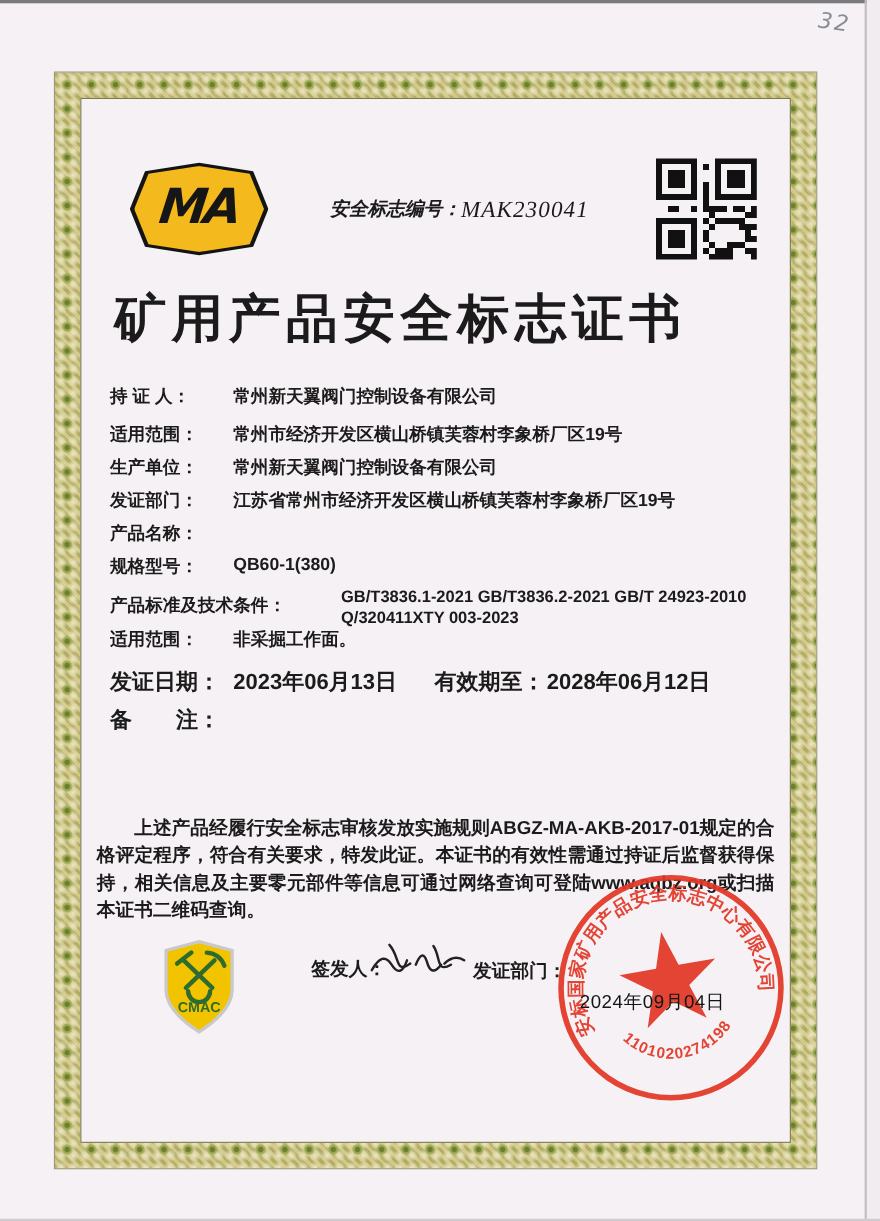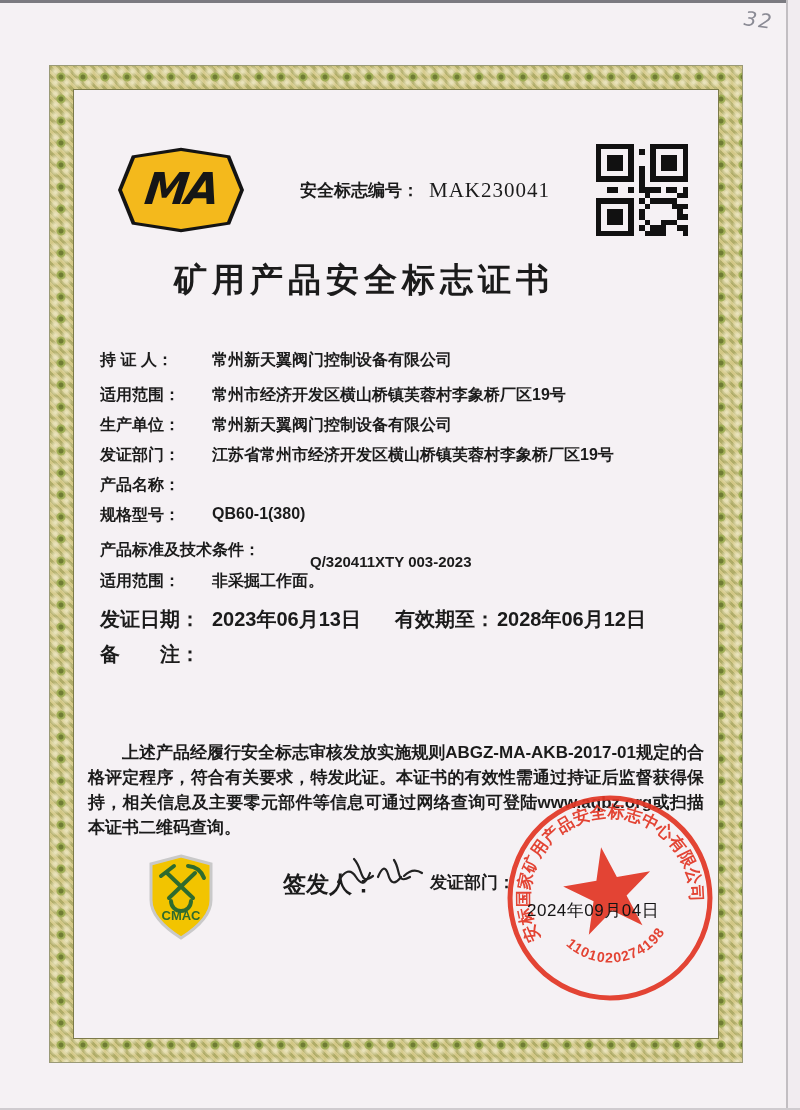--- a/index.html
+++ b/index.html
@@ -27,41 +27,41 @@
   .frame-inner{width:100%;height:100%;box-sizing:border-box;background:#f5f1f4;
        border:1px solid #7c7a4a;}
 
   
   .ma-outer{position:absolute;left:118px;top:147px;width:126px;height:86px;background:#141414;
        clip-path:polygon(0% 50%,11% 10%,50% 1%,89% 10%,100% 50%,89% 90%,50% 99%,11% 90%);}
   .ma-inner{position:absolute;inset:4px;background:#f4b91c;display:flex;align-items:center;justify-content:center;
        clip-path:polygon(0% 50%,11% 9%,50% 0%,89% 9%,100% 50%,89% 91%,50% 100%,11% 91%);}
   .ma-text{font:italic 900 44px "DejaVu Sans",sans-serif;transform:skewX(-7deg);
        letter-spacing:-3px;color:#161616;padding-bottom:3px;}
-  .certno{position:absolute;left:300px;top:178px;display:flex;align-items:center;gap:10px;}
+  .certno{position:absolute;left:300px;top:178px;display:flex;align-items:flex-start;font-style:italic;}
   .certno .lab{font-size:17px;font-weight:700;}
   .certno .num{font-family:"Liberation Serif",serif;font-size:21px;letter-spacing:1px;}
   .qr{position:absolute;left:596px;top:144px;}
 
   .title{position:absolute;left:50px;top:258px;width:628px;text-align:center;
-       font-family:"Liberation Serif",serif;font-weight:900;font-size:33px;letter-spacing:5px;}
+       font-family:"Liberation Serif",serif;font-weight:900;font-size:47px;letter-spacing:5px;}
 
   
   .row{position:absolute;left:100px;width:612px;font-size:16px;}
   .row .lbl{font-weight:700;}
   .row .val{position:absolute;left:112px;top:0;font-weight:700;white-space:nowrap;}
   .row .val2{position:absolute;left:210px;top:-7px;font-weight:700;font-size:15px;line-height:19px;white-space:nowrap;}
   .pair{position:absolute;font-size:20px;font-weight:700;white-space:nowrap;}
 
   .statement{position:absolute;left:88px;top:740px;width:616px;font-size:17px;font-weight:700;
        line-height:25px;text-align:justify;text-indent:2em;}
 
   
   .cmac{position:absolute;left:146px;top:853px;}
-  .signer{position:absolute;left:283px;top:869px;font-size:23px;font-weight:700;}
+  .signer{position:absolute;left:283px;top:869px;font-size:17px;font-weight:700;}
   .signature{position:absolute;left:332px;top:850px;}
   .issuer{position:absolute;left:430px;top:871px;font-size:17px;font-weight:700;}
 
   .stamp{position:absolute;left:504px;top:792px;transform:rotate(-10deg);opacity:.93;}
   .stamp-date{position:absolute;left:527px;top:899px;font-size:17px;font-weight:400;color:#141414;letter-spacing:.5px;}
 </style>
 </head>
 <body>
 
 <div class="scan-top"></div>
@@ -167,21 +167,21 @@
 <div class="row" style="top:475px">
   <span class="lbl">产品名称：</span>
 </div>
 <div class="row" style="top:505px">
   <span class="lbl">规格型号：</span>
   <span class="val">QB60-1(380)</span>
 </div>
 <div class="row" style="top:540px">
   <span class="lbl">产品标准及技术条件：</span>
   <span class="val2">
-    <br>
+    <span>GB/T3836.1-2021 GB/T3836.2-2021 GB/T 24923-2010</span><br>
     <span>Q/320411XTY 003-2023</span>
   </span>
 </div>
 <div class="row" style="top:571px">
   <span class="lbl">适用范围：</span>
   <span class="val">非采掘工作面。</span>
 </div>
 
 <span class="pair" style="left:100px;top:606px">发证日期：</span>
 <span class="pair" style="left:212px;top:606px">2023年06月13日</span>

